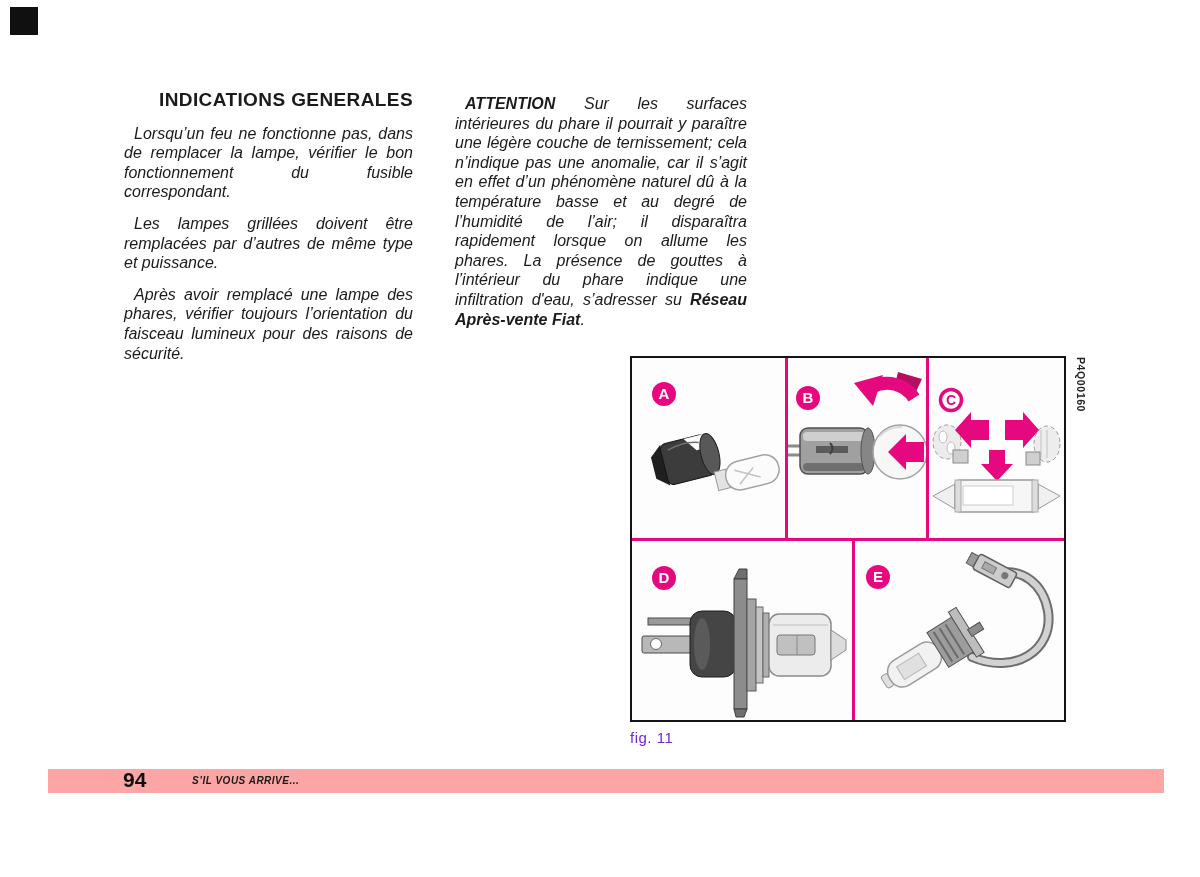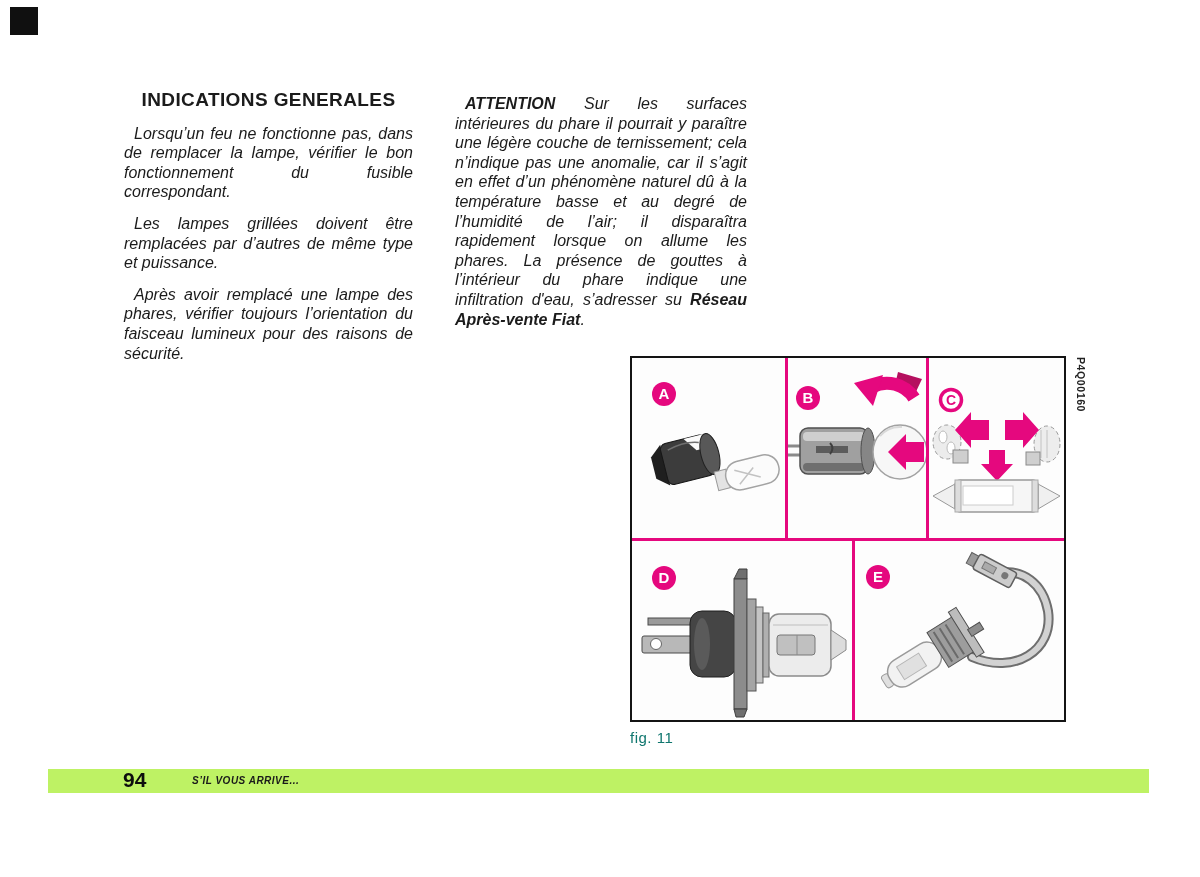--- a/index.html
+++ b/index.html
@@ -4,21 +4,21 @@
 <style>
   html,body{margin:0;padding:0;background:#ffffff;}
   .page{position:relative;width:1200px;height:877px;background:#fff;overflow:hidden;
         font-family:"Liberation Sans",sans-serif;color:#1b1b1b;}
   .corner-tab{position:absolute;left:10px;top:7px;width:28px;height:28px;background:#101010;}
 
   
   .col{position:absolute;text-align:justify;font-size:16px;line-height:19.6px;}
   .col-left{left:124px;top:90px;width:289px;}
   .col-right{left:455px;top:94px;width:292px;}
-  .heading{font-weight:bold;font-size:19px;letter-spacing:.4px;margin:0 0 14px 0;text-align:center;}
+  .heading{font-weight:bold;font-size:19px;letter-spacing:.4px;margin:0 0 14px 0;text-align:right;}
   .para{margin:0 0 12px 0;text-indent:10px;font-style:italic;}
   .smallcaps{font-size:13px;letter-spacing:.2px;}
   .b{font-weight:bold;}
 
   
   .figure{position:absolute;left:630px;top:356px;width:432px;height:362px;border:2px solid #141414;background:#fdfdfd;}
   .cell{position:absolute;}
   .divider{position:absolute;background:#E5087E;}
   .v1{left:153px;top:0;width:3px;height:180px;}
   .v2{left:294px;top:0;width:3px;height:180px;}
@@ -26,24 +26,24 @@
   .v3{left:220px;top:183px;width:3px;height:179px;}
   .cellA{left:0;top:0;width:153px;height:180px;}
   .cellB{left:156px;top:0;width:138px;height:180px;}
   .cellC{left:297px;top:0;width:135px;height:180px;}
   .cellD{left:0;top:183px;width:220px;height:179px;}
   .cellE{left:223px;top:183px;width:209px;height:179px;}
   .cell svg{display:block;width:100%;height:100%;}
 
   .fig-code{position:absolute;left:1087px;top:357px;font-size:10.5px;font-weight:bold;
             letter-spacing:.6px;color:#222;transform:rotate(90deg);transform-origin:0 0;white-space:nowrap;}
-  .fig-caption{position:absolute;left:630px;top:729px;font-size:15px;letter-spacing:.5px;color:#0f766e;}
+  .fig-caption{position:absolute;left:630px;top:729px;font-size:15px;letter-spacing:.5px;color:#6d28d9;}
 
   
-  .footer-bar{position:absolute;left:48px;top:769px;width:1101px;height:24px;background:#bef264;}
+  .footer-bar{position:absolute;left:48px;top:769px;width:1101px;height:24px;background:#fca5a5;padding-left:15px;}
   .footer-page{position:absolute;left:75px;top:-3px;font-size:21px;font-weight:bold;color:#0d0d0d;line-height:28px;}
   .footer-chapter{position:absolute;left:144px;top:0;font-size:10px;font-weight:bold;
                   letter-spacing:.5px;color:#1a1a1a;line-height:24px;font-style:italic;}
   .badge-text{font-weight:bold;}
 </style>
 </head>
 <body>
 
 <div class="page">
 

